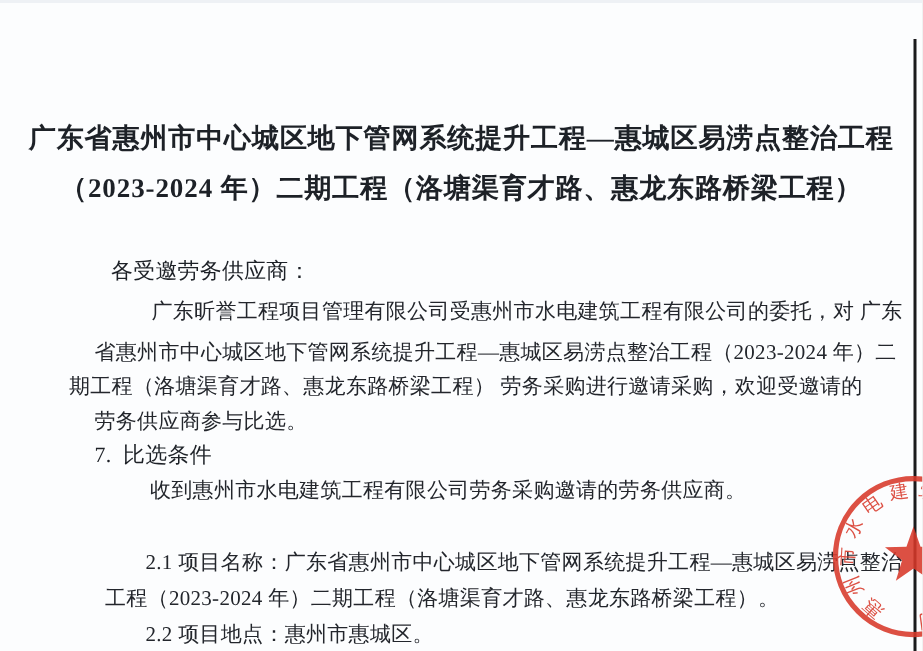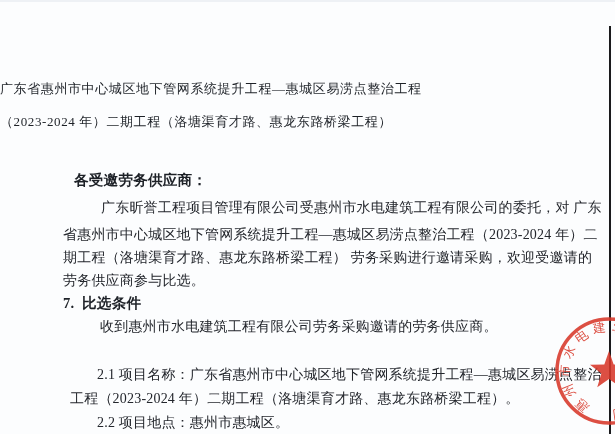--- a/index.html
+++ b/index.html
@@ -8,49 +8,49 @@
     width:615px;height:434px;
     background:#fcfdfe;
     overflow:hidden;
     font-family:"Liberation Serif","DejaVu Serif",serif;
     color:#23262c;
   }
   .topband{position:absolute;top:0;left:0;width:100%;height:2px;background:#eef1f5;}
   .edge-line{position:absolute;left:609px;top:26px;width:2px;height:408px;background:#1a1a1c;z-index:1;}
   .title-line{
     position:absolute;left:0;width:100%;
-    font-weight:normal;
-    font-size:13px;letter-spacing:.6px;color:#1d2127;
+    text-align:center;font-weight:bold;
+    font-size:18px;letter-spacing:.6px;color:#1d2127;
     white-space:pre;
   }
   .line{
     position:absolute;
     font-size:14px;letter-spacing:.2px;
     white-space:pre;color:#23262c;
   }
-  .b{font-weight:bold;font-size:14.6px;color:#1d2127;}
+  .b{font-weight:normal;font-size:14.6px;color:#1d2127;}
   .u{text-underline-offset:3.5px;text-decoration-thickness:1px;}
   .seal{position:absolute;left:534px;top:296px;z-index:2;opacity:.88;}
 </style>
 </head>
 <body>
 
 <div class="page">
   <div class="topband"></div>
 
   <div class="title-line" style="top:80px">广东省惠州市中心城区地下管网系统提升工程—惠城区易涝点整治工程</div>
   <div class="title-line" style="top:113px">（2023-2024 年）二期工程（洛塘渠育才路、惠龙东路桥梁工程）</div>
 
   <div class="line b" style="top:171px;left:74px">各受邀劳务供应商：</div>
 
   <div class="line" style="top:199px;left:101px"><span class="u">广东昕誉工程项目管理有限公司</span><span>受惠州市水电建筑工程有限公司的委托，对</span><span class="u"> 广东</span></div>
 
   <div class="line" style="top:226px;left:63px"><span class="u">省惠州市中心城区地下管网系统提升工程—惠城区易涝点整治工程（2023-2024 年）二</span></div>
 
-  <div class="line" style="top:249px;left:63px"><span class="u">期工程（洛塘渠育才路、惠龙东路桥梁工程） </span><span>劳务采购进行邀请采购，欢迎受邀请的</span></div>
+  <div class="line" style="top:249px;left:46px"><span class="u">期工程（洛塘渠育才路、惠龙东路桥梁工程） </span><span>劳务采购进行邀请采购，欢迎受邀请的</span></div>
 
   <div class="line" style="top:272px;left:63px">劳务供应商参与比选。</div>
 
   <div class="line b" style="top:294px;left:63px">7.  比选条件</div>
   <div class="line" style="top:318px;left:100px">收到惠州市水电建筑工程有限公司劳务采购邀请的劳务供应商。</div>
 
 
   <div class="line" style="top:366px;left:97px"><span>2.1 项目名称：</span><span class="u">广东省惠州市中心城区地下管网系统提升工程—惠城区易涝点整治</span></div>
 
   <div class="line" style="top:390px;left:70px"><span class="u">工程（2023-2024 年）二期工程（洛塘渠育才路、惠龙东路桥梁工程）。</span></div>

